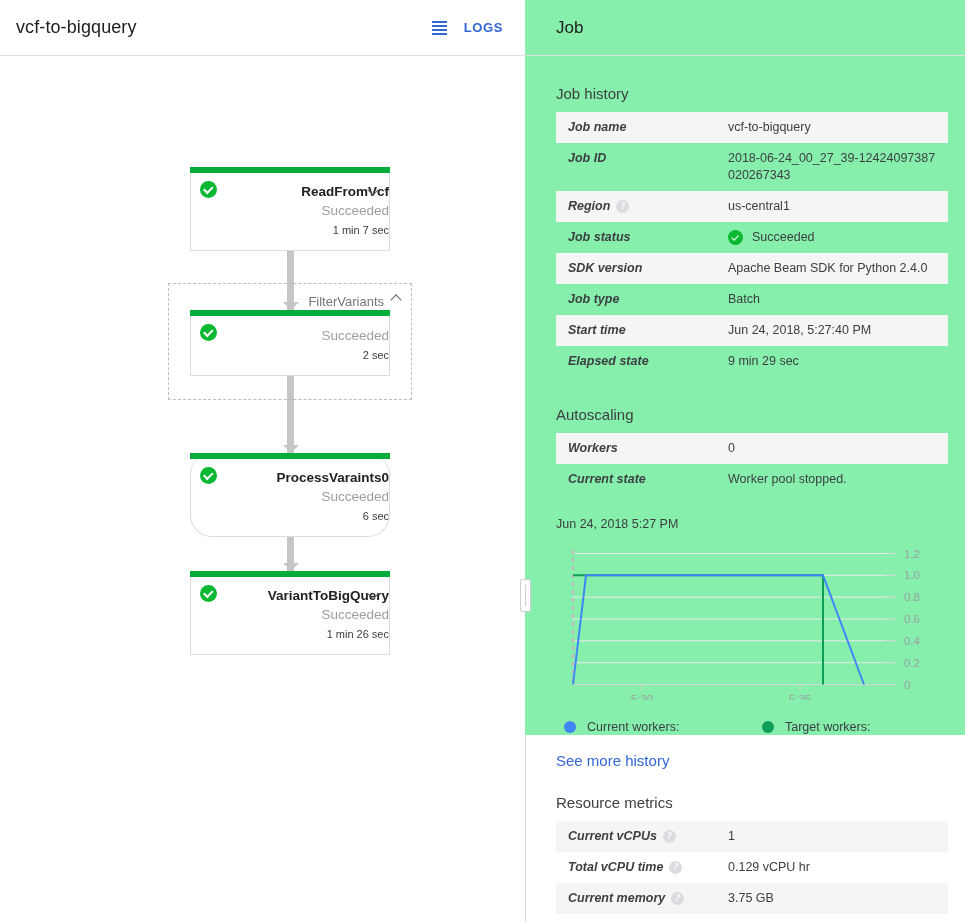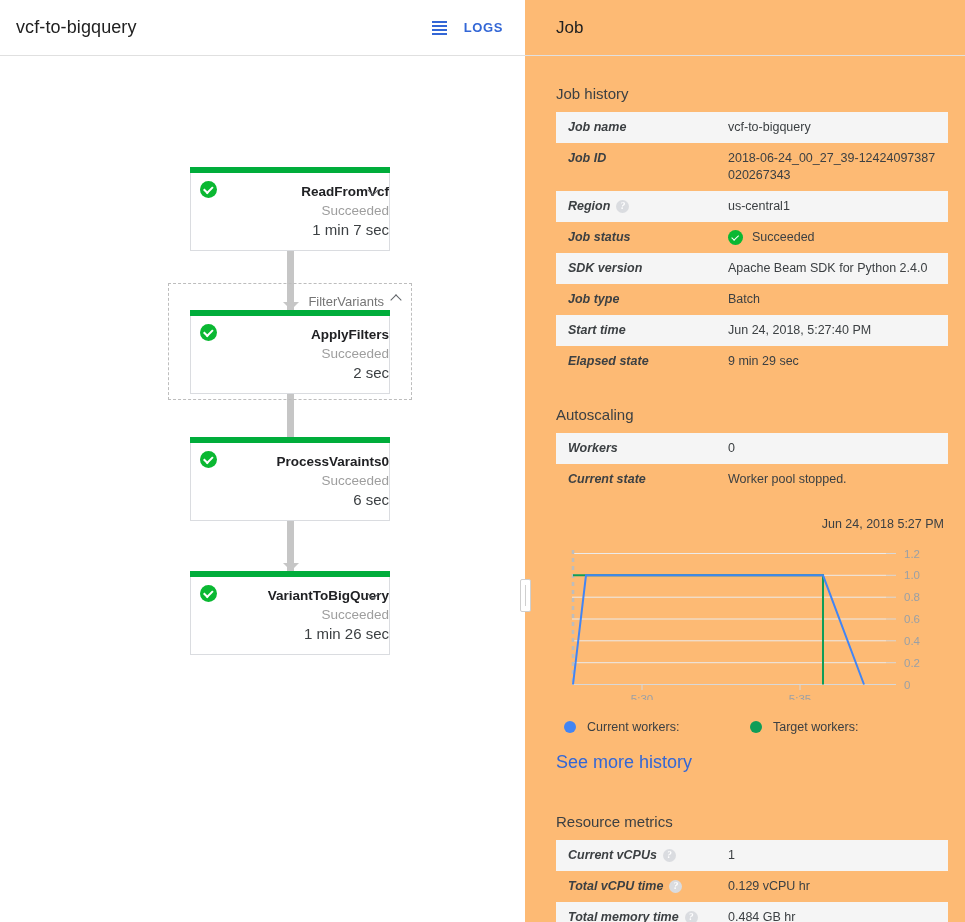--- a/index.html
+++ b/index.html
@@ -72,34 +72,34 @@
     background: #0ab832; display: flex; align-items: center; justify-content: center;
   }
   .node .check::after {
     content:''; display:block; width: 7px; height: 3.5px;
     border-left: 2px solid #fff; border-bottom: 2px solid #fff;
     transform: rotate(-45deg) translate(0.5px,-1px);
   }
   .node .chev-wrap { position: absolute; right: 11px; top: 8px; }
   .node .nm { font-size: 13.5px; font-weight: bold; color: #202124; line-height: 18px; }
   .node .st { font-size: 13.5px; color: #9e9e9e; line-height: 20px; }
-  .node .dur { font-size: 15px; color: #3c4043; line-height: 18px; }
+  .node .dur { font-size: 11px; color: #3c4043; line-height: 18px; }
 
   
   .divider { position: absolute; left: 525px; top: 0; width: 1px; height: 922px; background: #dcdcdc; }
   .drag-handle {
     position: absolute; left: 520px; top: 579px;
     width: 11px; height: 33px; border: 1px solid #cfcfcf; border-radius: 2px;
     background: #fff; display:flex; align-items:center; justify-content:center;
     cursor: col-resize; z-index: 5;
   }
   .drag-handle::after { content:''; display:block; width:1px; height:21px; background:#cfcfcf; }
 
   
-  .right-pane { position: relative; width: 440px; height: 922px; background: #fdba74; }
+  .right-pane { position: relative; width: 440px; height: 735px; background: #86efac; }
   .right-header {
     height: 56px; border-bottom: 1px solid #e0e0e0;
     display:flex; align-items:center; padding-left: 31px;
   }
   .right-header .ttl { font-size: 17px; color: #212121; }
   .right-body { padding: 0 17px 0 31px; }
 
   .sec-title { font-size: 15px; color: #3c4043; margin: 29px 0 10px; }
   .kv { width: 100%; border-collapse: collapse; table-layout: fixed; }
   .kv tr:nth-child(odd) { background: #f5f5f5; }
@@ -117,27 +117,27 @@
     width: 15px; height: 15px; border-radius: 50%; background: #0ab832;
     display:flex; align-items:center; justify-content:center; flex: none;
   }
   .status-dot::after {
     content:''; display:block; width: 6px; height: 3px;
     border-left: 1.8px solid #fff; border-bottom: 1.8px solid #fff;
     transform: rotate(-45deg) translate(0.5px,-1px);
   }
 
   
-  .chart-ts { text-align: right; font-size: 12.5px; color: #3c4043; margin: 22px 4px 9px 0; }
+  .chart-ts { text-align: left; font-size: 12.5px; color: #3c4043; margin: 22px 4px 9px 0; }
   .chart-wrap { position: relative; width: 408px; height: 160px; }
-  .legend { display:flex; margin: 20px 0 0 8px; }
+  .legend { display:flex; margin: 20px 0 0 8px; gap: 12px; }
   .legend .item { display:flex; align-items:center; gap: 11px; font-size: 12.5px; color: #3c4043; }
   .legend .item:first-child { width: 186px; }
   .legend .sw { width: 12px; height: 12px; border-radius: 50%; }
-  .link { color: #3367d6; font-size: 18px; margin: 18px 0 0 0; cursor: pointer; display:inline-block; }
+  .link { color: #3367d6; font-size: 15px; margin: 18px 0 0 0; cursor: pointer; display:inline-block; }
 </style>
 </head>
 <body>
 
 <div class="app">
 
   <div class="left-pane">
 
     <div class="left-header">
       <div class="job-title">vcf-to-bigquery</div>
@@ -179,27 +179,26 @@
           <div class="nm">ReadFromVcf</div>
           <div class="st">Succeeded</div>
           <div class="dur">1 min 7 sec</div>
         </div>
       </div>
 
       <div class="node" style="left:190px; top:254px;">
         <div class="topbar"></div>
         <div class="body">
           <span class="check"></span>
-          <div class="nm">ApplyFilters</div>
           <div class="st">Succeeded</div>
           <div class="dur">2 sec</div>
         </div>
       </div>
 
-      <div class="node" style="left:190px; top:381px;">
+      <div class="node" style="left:190px; top:397px;border-radius:22px;">
         <div class="topbar"></div>
         <div class="body">
           <span class="check"></span>
           <div class="nm">ProcessVaraints0</div>
           <div class="st">Succeeded</div>
           <div class="dur">6 sec</div>
         </div>
       </div>
 
       <div class="node" style="left:190px; top:515px;">
@@ -343,32 +342,36 @@
         </div>
         <div class="item">
           <span class="sw" style="background:#0f9d58"></span>
           <span>Target workers:</span>
         </div>
       </div>
 
       <a class="link">See more history</a>
 
       
-      <div class="sec-title" style="margin-top:40px;">Resource metrics</div>
+      <div class="sec-title" style="margin-top:24px;">Resource metrics</div>
       <table class="kv">
         <tbody>
             <tr>
           <td class="k"><span>Current vCPUs</span><span class="help-icon">?</span></td>
           <td class="v">1</td>
         </tr>
         <tr>
           <td class="k"><span>Total vCPU time</span><span class="help-icon">?</span></td>
           <td class="v">0.129 vCPU hr</td>
         </tr>
         <tr>
+          <td class="k"><span>Current memory</span><span class="help-icon">?</span></td>
+          <td class="v">3.75 GB</td>
+        </tr>
+        <tr>
           <td class="k"><span>Total memory time</span><span class="help-icon">?</span></td>
           <td class="v">0.484 GB hr</td>
         </tr>
 
       </tbody>
         </table>
 
     </div>
   </div>
 

